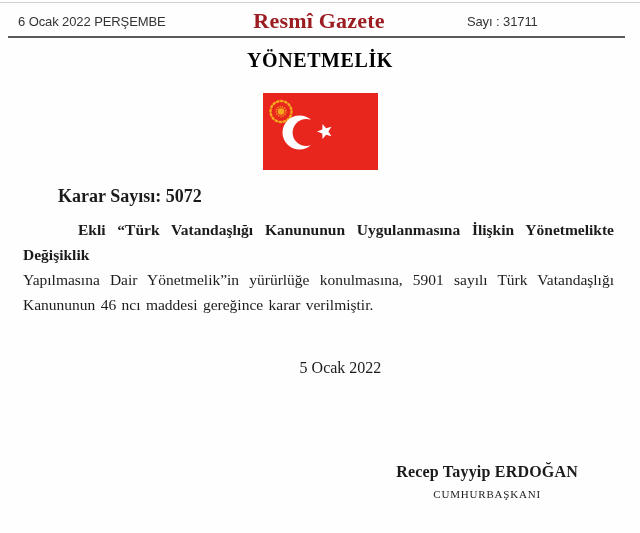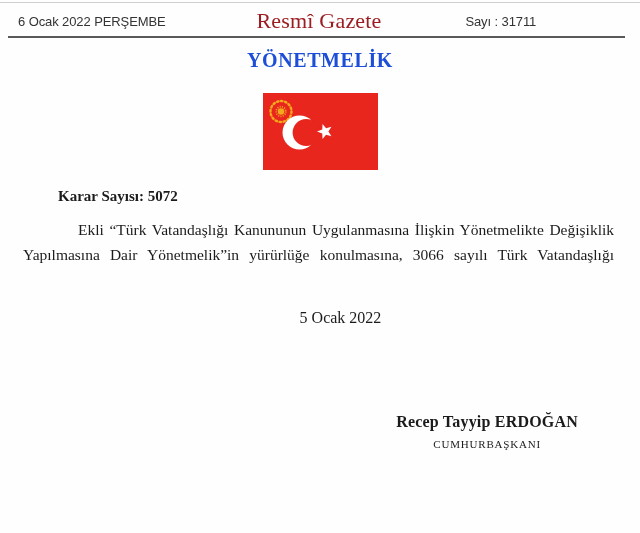--- a/index.html
+++ b/index.html
@@ -34,59 +34,59 @@
   .gazette-header .left,
   .gazette-header .right{
     flex:1;
     font-family:"Liberation Sans","DejaVu Sans",sans-serif;
     font-size:13px;letter-spacing:-0.1px;
     color:var(--header-text);
   }
   .gazette-header .right{text-align:center;}
   .gazette-header .center{
     flex:0 0 auto;
-    font-size:22px;font-weight:normal;
+    font-size:22px;font-weight:bold;
     color:var(--masthead-red);
     letter-spacing:0.2px;
   }
   .header-divider{
     margin:2px 15px 0 8px;
     height:2px;
     background:var(--divider);
   }
   .section-heading{
     margin-top:11px;
     text-align:center;
     font-size:20px;font-weight:bold;
     letter-spacing:0.6px;
     line-height:22px;
-    color:#1d4ed8;
+    color:#000000;
   }
   .flag-wrap{
     margin-top:22px;
     text-align:center;
     line-height:0;
   }
   .flag-wrap svg{display:inline-block;}
   .decision-no{
     margin:18px 0 13px 58px;
-    font-size:15px;font-weight:bold;
+    font-size:18px;font-weight:bold;
     line-height:16px;
   }
   .decree-paragraph{
     margin:8px 26px 0 23px;
     font-size:15.5px;
     line-height:25px;
     word-spacing:1.5px;
   }
   .decree-paragraph .line{
     text-align:justify;
     text-align-last:justify;
   }
-  .decree-paragraph .line.first{text-indent:55px;}
+  .decree-paragraph .line.first{text-indent:55px;font-weight:bold;}
   .decree-paragraph .line.last{
     text-align:left;text-align-last:left;
   }
   .decree-date{
     margin-top:43px;
     text-align:center;
     font-size:16px;line-height:16px;padding-left:41px;
   }
   .signature-block{
     width:-moz-fit-content;
@@ -136,21 +136,22 @@
         <circle cx="43.2" cy="39.5" r="13.6" style="fill:var(--flag-red,#e8261d)"></circle>
         <polygon fill="#ffffff" points="54,38.5 59.25,36.5 59.55,30.9 63.05,35.3 68.45,33.8 65.4,38.5 68.45,43.2 63.05,41.7 59.55,46.1 59.25,40.5"></polygon>
       </g>
     </svg>
   </div>
 
   <div class="decision-no">Karar Sayısı: 5072</div>
 
   <div class="decree-paragraph">
     <div class="line first">Ekli “Türk Vatandaşlığı Kanununun Uygulanmasına İlişkin Yönetmelikte Değişiklik</div>
-    <div class="line">Yapılmasına Dair Yönetmelik”in yürürlüğe konulmasına, 3066 sayılı Türk Vatandaşlığı</div>
+    <div class="line">Yapılmasına Dair Yönetmelik”in yürürlüğe konulmasına, 5901 sayılı Türk Vatandaşlığı</div>
+    <div class="line last">Kanununun 46 ncı maddesi gereğince karar verilmiştir.</div>
   </div>
 
   <div class="decree-date">5 Ocak 2022</div>
 
   <div class="signature-block">
     <div class="signer-name">Recep Tayyip ERDOĞAN</div>
     <div class="signer-title">CUMHURBAŞKANI</div>
   </div>
 
 </div>

